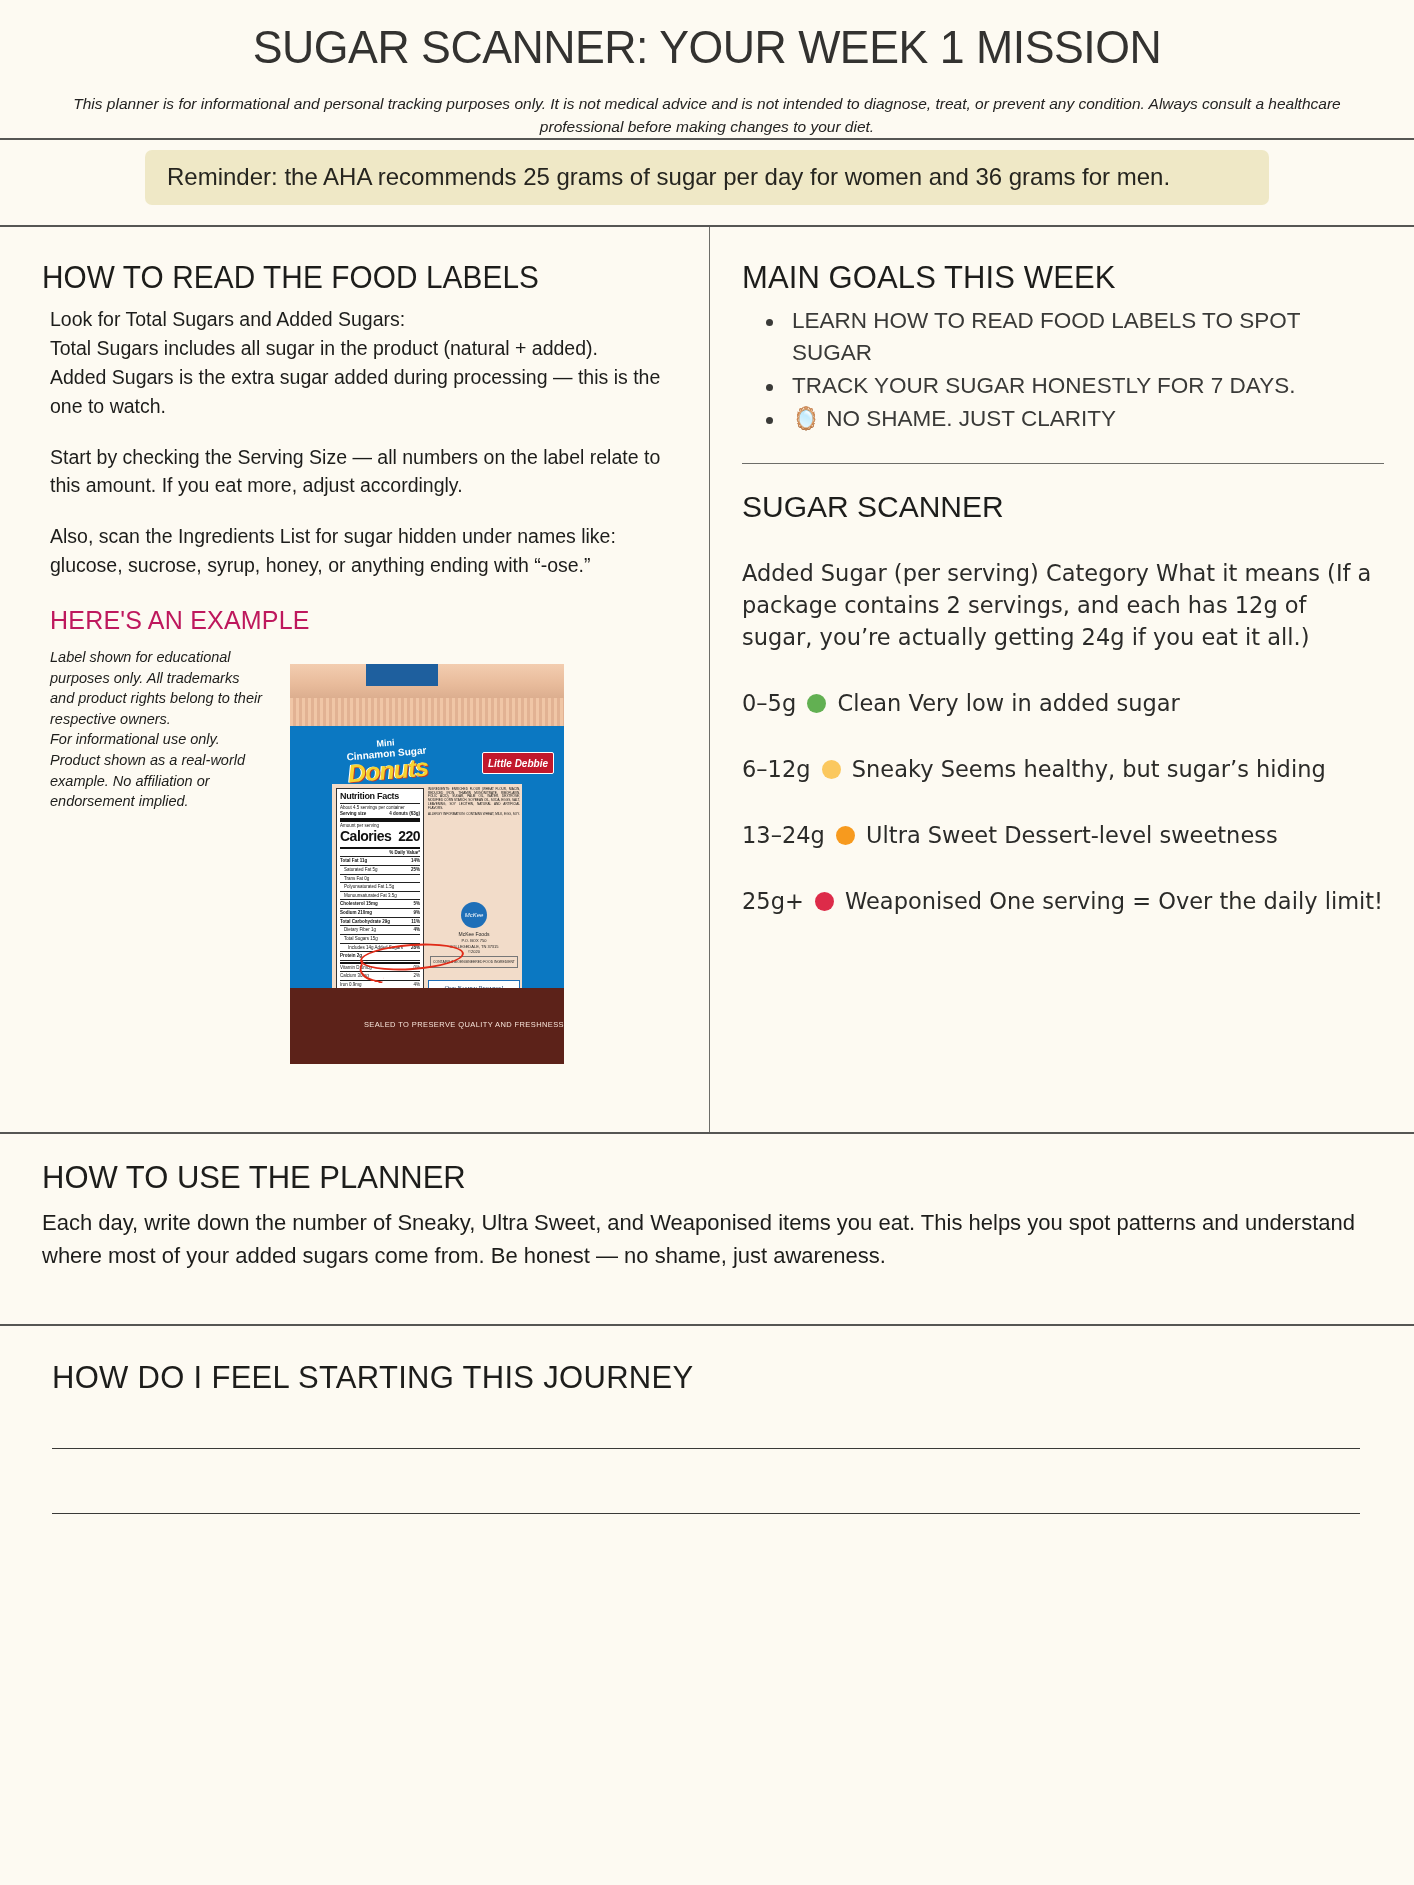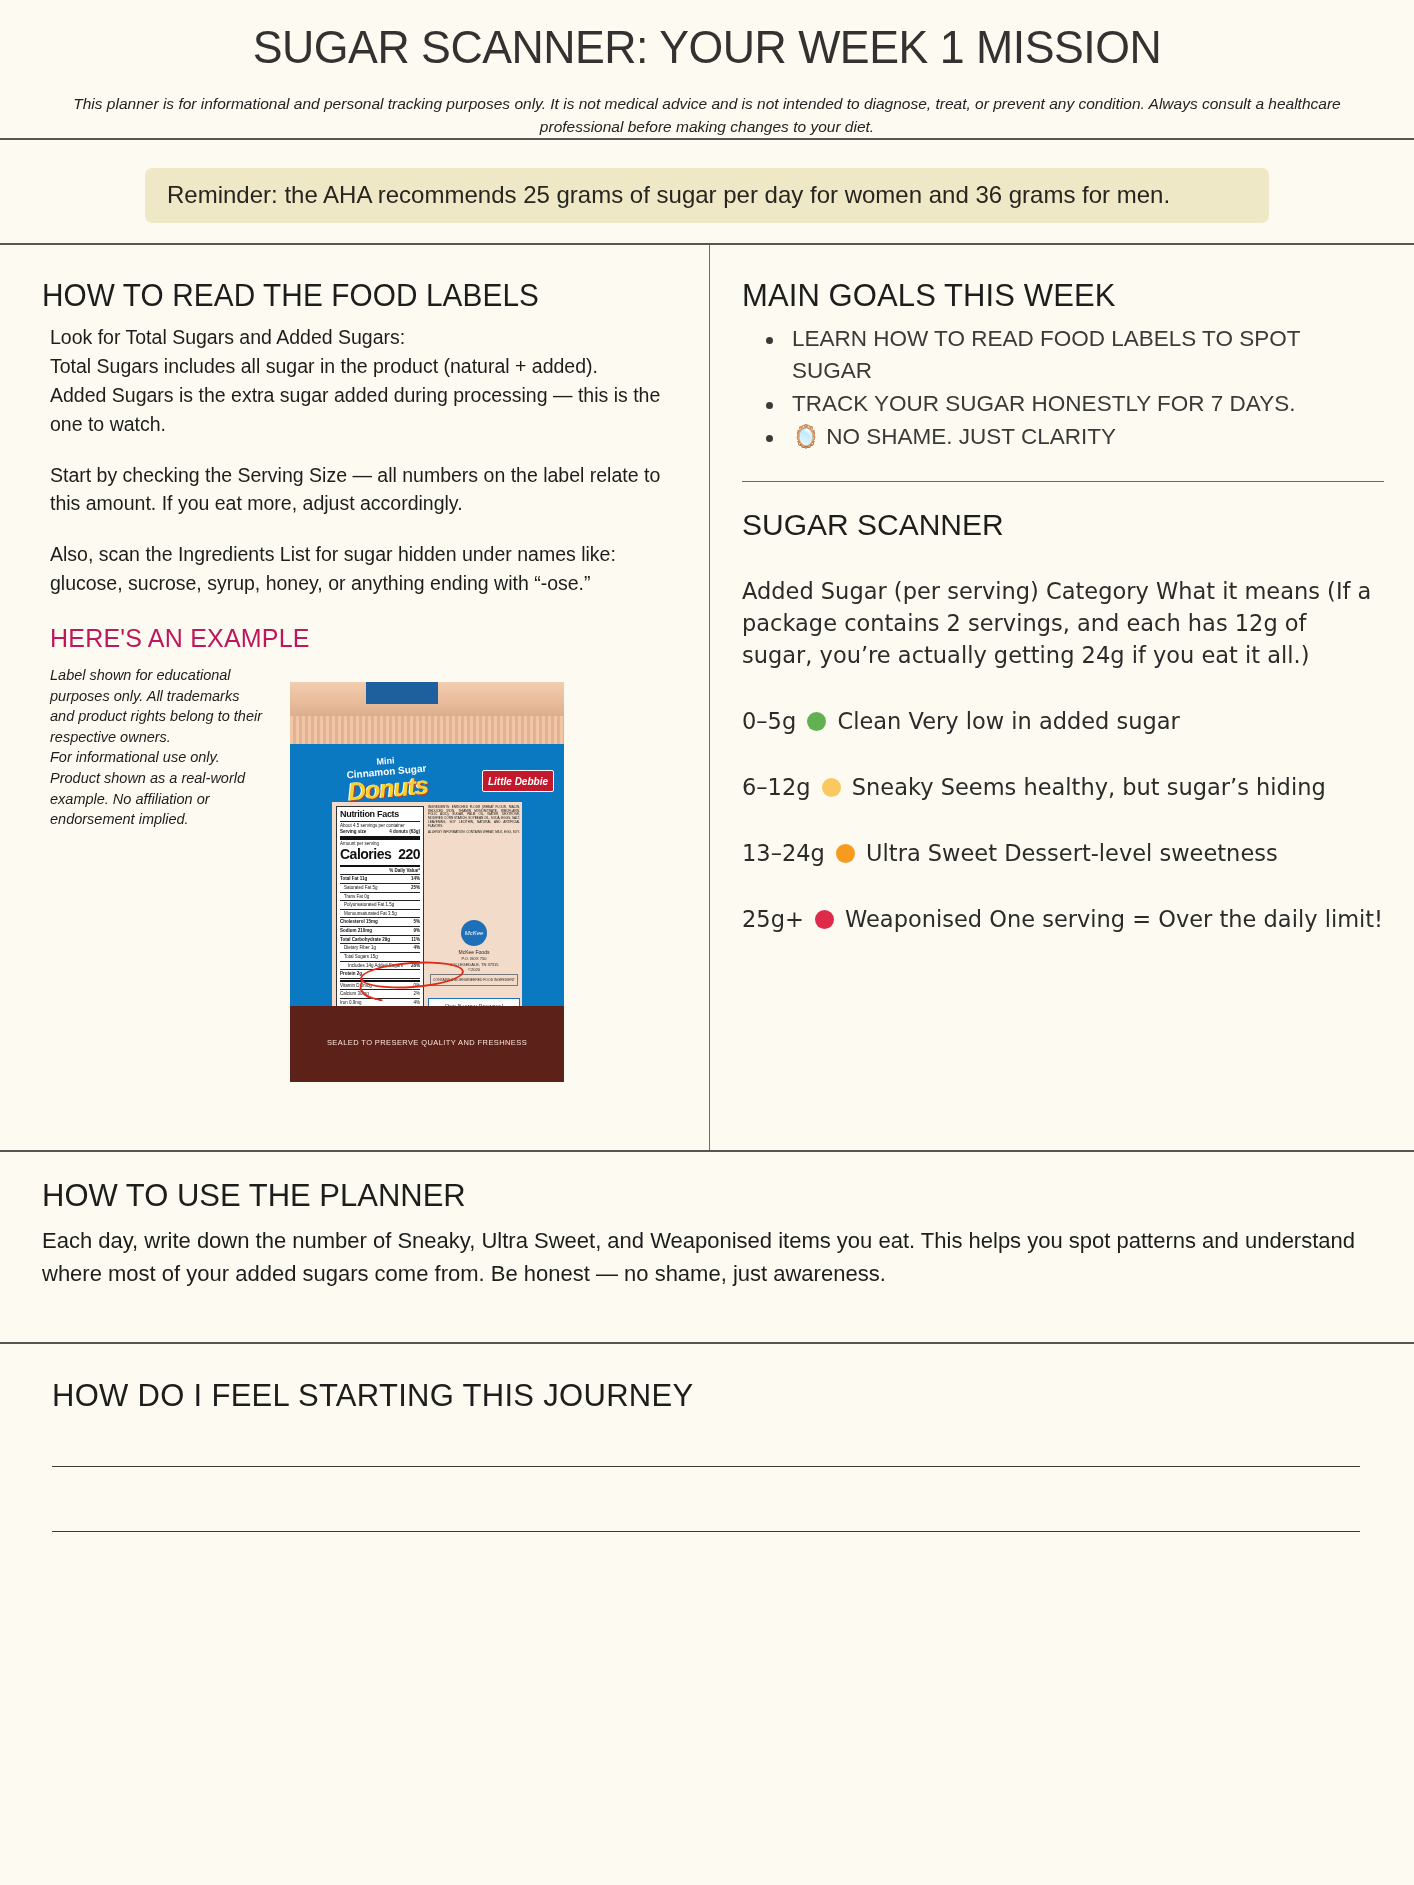--- a/index.html
+++ b/index.html
@@ -38,21 +38,21 @@
     padding: 0 28px;
   }
   .rule {
     border: 0;
     border-top: 2px solid #565654;
     margin: 0;
     width: 100%;
   }
 
   
-  .reminder-wrap { padding: 28px 0 20px 0; }
+  .reminder-wrap { padding: 10px 0 20px 0; }
   .reminder {
     background: #efe8c6;
     border-radius: 7px;
     margin-left: 145px;
     margin-right: 145px;
     padding: 13px 22px;
     font-size: 24px;
     color: #26251f;
     line-height: 1.2;
   }
@@ -116,21 +116,21 @@
     background: #8a8a8a;
   }
   .pkg-top-seal { position:absolute; left:0; top:0; width:100%; height:34px;
     background: linear-gradient(180deg,#f3cdb0 0%, #e8bb9b 60%, #dcae8f 100%); }
   .pkg-top-seal:after { content:""; position:absolute; left:76px; top:0; width:72px; height:22px; background:#1e5f9e; }
   .pkg-crimp { position:absolute; left:0; top:34px; width:100%; height:28px;
     background: repeating-linear-gradient(90deg,#f0c6a6 0px,#f0c6a6 3px,#e2b293 3px,#e2b293 6px); }
   .pkg-blue { position:absolute; left:0; top:62px; width:100%; height:262px; background:#0b78c2; }
   .pkg-brown { position:absolute; left:0; top:324px; width:100%; height:76px; background:#5c2219; }
   .pkg-brown-text {
-    position:absolute; left:0; top:32px; width:100%; text-align:center;
+    position:absolute; left:0; top:32px; width:100%; text-align:right;
     color:#f6e3d8; font-size:7.5px; letter-spacing:0.4px;
     font-family:"Liberation Sans Narrow","Liberation Sans",sans-serif;
   }
   .pkg-brand {
     position:absolute; left:22px; top:74px; width:150px; text-align:center;
     transform: rotate(-5deg);
   }
   .pkg-brand .mini { font-size:9px; color:#fff; font-weight:bold; }
   .pkg-brand .donuts {
     font-size:25px; color:#f6d430; font-weight:bold; font-style:italic;

